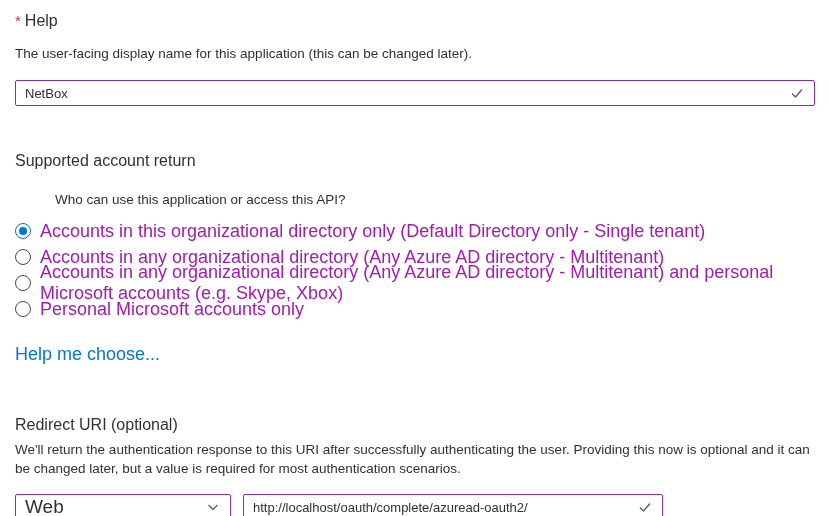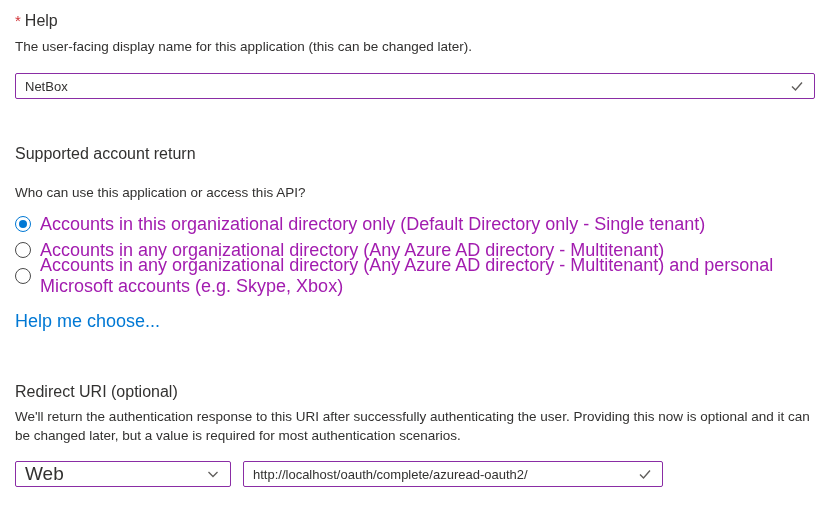--- a/index.html
+++ b/index.html
@@ -25,21 +25,21 @@
   }
   .required-marker {
     color: #d13438;
     font-size: 15px;
     margin-right: 4px;
   }
   .field-desc {
     font-size: 13.5px;
     line-height: 19px;
     color: #323130;
-    margin-top: 6px;
+    margin-top: 13px;
     max-width: 805px;
   }
   
   .text-input {
     position: relative;
     border: 1px solid #8a2da5;
     border-radius: 2px;
     background: #ffffff;
     height: 24px;
     display: flex;
@@ -61,21 +61,21 @@
     width: 16px;
     height: 16px;
     margin-right: 9px;
     display: flex;
     align-items: center;
     justify-content: center;
   }
   .name-input { margin-top: 17px; width: 798px; }
   
   .supported-title { margin-top: 44px; }
-  .question { margin-top: 21px; font-size: 13.5px; }
+  .question { margin-top: 21px; font-size: 13.5px; margin-left: 40px; }
   .radio-group { margin-top: 11px; }
   .radio-row {
     display: flex;
     align-items: center;
     height: 26px;
     cursor: pointer;
   }
   .radio-circle {
     flex: 0 0 auto;
     width: 16px;
@@ -167,20 +167,24 @@
       <span class="radio-label">Accounts in this organizational directory only (Default Directory only - Single tenant)</span>
     </div>
     <div class="radio-row">
       <span class="radio-circle"></span>
       <span class="radio-label">Accounts in any organizational directory (Any Azure AD directory - Multitenant)</span>
     </div>
     <div class="radio-row">
       <span class="radio-circle"></span>
       <span class="radio-label">Accounts in any organizational directory (Any Azure AD directory - Multitenant) and personal Microsoft accounts (e.g. Skype, Xbox)</span>
     </div>
+    <div class="radio-row">
+      <span class="radio-circle"></span>
+      <span class="radio-label">Personal Microsoft accounts only</span>
+    </div>
   </div>
 
   <a class="help-link">Help me choose...</a>
 
   
   <div class="section-title redirect-title">Redirect URI (optional)</div>
   <div class="field-desc redirect-desc">We'll return the authentication response to this URI after successfully authenticating the user. Providing this now is optional and it can be changed later, but a value is required for most authentication scenarios.</div>
 
   <div class="uri-row">
     <div class="dropdown">

